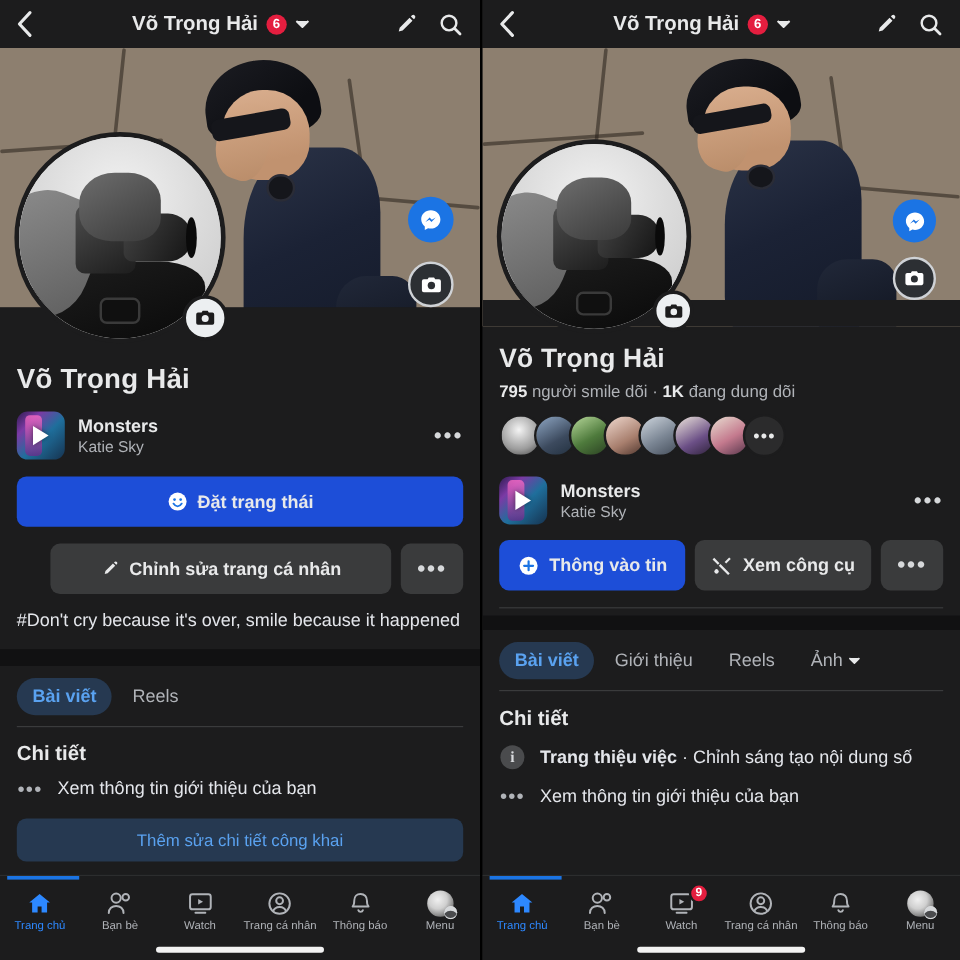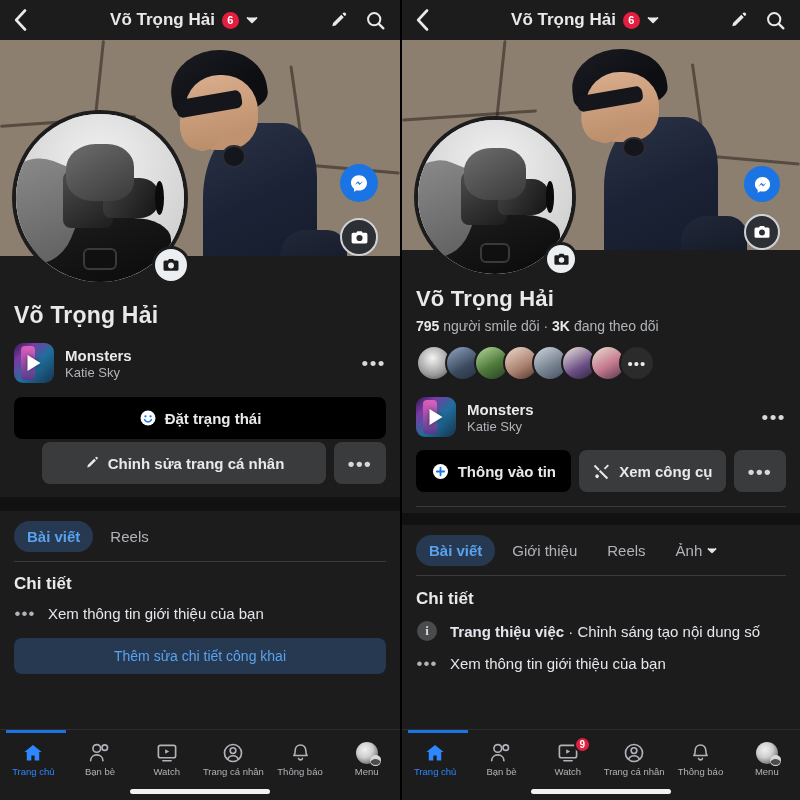--- a/index.html
+++ b/index.html
@@ -179,21 +179,21 @@
   .m-title { color:#e8e9ea; font-size:15px; font-weight:700; }
   .m-artist { color:#b0b3b8; font-size:13px; margin-top:1px; }
   .dots { color:#d6d8da; font-size:19px; letter-spacing:1.5px; line-height:1; }
 
   
   .btn {
     display:flex; align-items:center; justify-content:center; gap:8px;
     border-radius: 8px; font-weight:700; color:#e8e9ea;
     font-size: 15px; cursor: default;
   }
-  .btn.primary { background:#000000; }
+  .btn.primary { background:#1d4ed8; }
   .btn.secondary { background:#3a3b3c; }
   .btn.tint { background:#263951; color:#5aa2f0; font-weight:400; }
   .btn-row { display:flex; gap:8px; }
   .btn.square { width:52px; flex:0 0 auto; }
 
   .bio { color:#e4e6eb; font-size:15px; line-height:1.35; }
 
   .band { background:#111112; }
   .divider { height:1px; background:#3a3b3c; }
 
@@ -349,32 +349,33 @@
       <div class="btn primary" style="height:42px;margin-top:14px;">
         <svg width="18" height="18" viewBox="0 0 24 24">
           <circle cx="12" cy="12" r="10" fill="#fff"></circle>
           <circle cx="8.6" cy="9.8" r="1.5" fill="#1b74e4"></circle>
           <circle cx="15.4" cy="9.8" r="1.5" fill="#1b74e4"></circle>
           <path d="M7.4 14.2c1.2 2 2.9 3 4.6 3s3.4-1 4.6-3" stroke="#1b74e4" stroke-width="2" fill="none" stroke-linecap="round"></path>
         </svg>
         <span>Đặt trạng thái</span>
       </div>
 
-      <div class="btn-row" style="margin-top:3px;padding-left:28px;">
+      <div class="btn-row" style="margin-top:14px;padding-left:28px;">
         <div class="btn secondary" style="flex:1;height:42px;">
           <svg width="16" height="16" viewBox="0 0 24 24">
             <path d="M17.5 3.2a2 2 0 0 1 2.8 2.8l-1 1-2.8-2.8 1-1Zm-2.3 2.3 2.8 2.8L8.6 17.7l-3.7.9.9-3.7 9.4-9.4Z" fill="#e8e9ea"></path>
           </svg>
           <span>Chỉnh sửa trang cá nhân</span>
         </div>
         <div class="btn secondary square" style="height:42px;">
           <span class="dots">•••</span>
         </div>
       </div>
 
+      <div class="bio" style="margin-top:13px;">#Don't cry because it's over, smile because it happened</div>
     </div>
 
     <div class="band" style="height:14px;margin-top:13px;"></div>
 
     <div class="content" style="padding-top:10px;">
       <div class="tabs">
         <div class="tab active">Bài viết</div>
         <div class="tab">Reels</div>
       </div>
       <div class="divider" style="margin-top:9px;"></div>
@@ -531,22 +532,22 @@
       </div>
     </div>
 
     <div class="content" style="padding-top:14px;">
       <div class="pname" style="font-size:22px;">Võ Trọng Hải</div>
 
       <div class="followline">
         <b>795</b>
         <span>người smile dõi</span>
         <span>·</span>
-        <b>3K</b>
-        <span>đang theo dõi</span>
+        <b>1K</b>
+        <span>đang dung dõi</span>
       </div>
 
       <div class="friend-row">
         <div class="fa" style="background:radial-gradient(circle at 45% 35%,#f4f4f4,#9c9c9c 60%,#3d3d3d);"></div>
         <div class="fa" style="background:linear-gradient(150deg,#8fa7c4,#3c4a5e 60%,#22303f);"></div>
         <div class="fa" style="background:linear-gradient(150deg,#b7d89a,#4e7a3c 55%,#2a3f22);"></div>
         <div class="fa" style="background:linear-gradient(150deg,#f0d9cf,#a87f6e 60%,#4d342c);"></div>
         <div class="fa" style="background:linear-gradient(150deg,#cfd6de,#7b8694 55%,#434c59);"></div>
         <div class="fa" style="background:linear-gradient(150deg,#efe7dd,#6b4f86 60%,#2d2138);"></div>
         <div class="fa" style="background:linear-gradient(150deg,#e9dfd2,#c47a8e 55%,#53344a);"></div>

